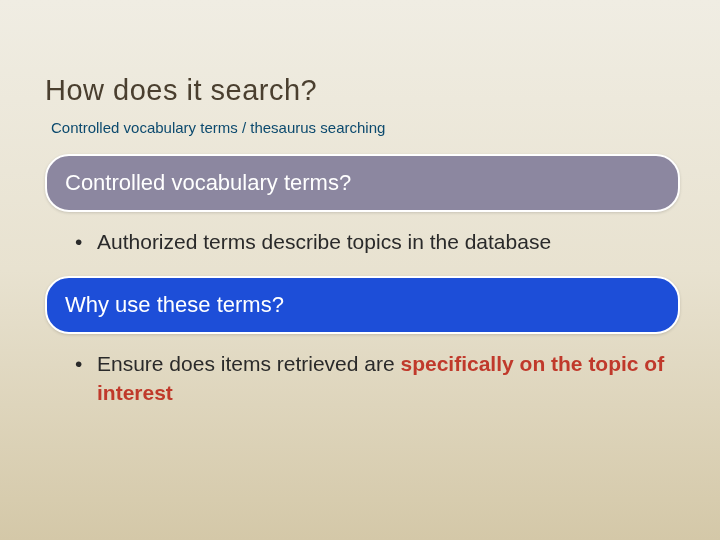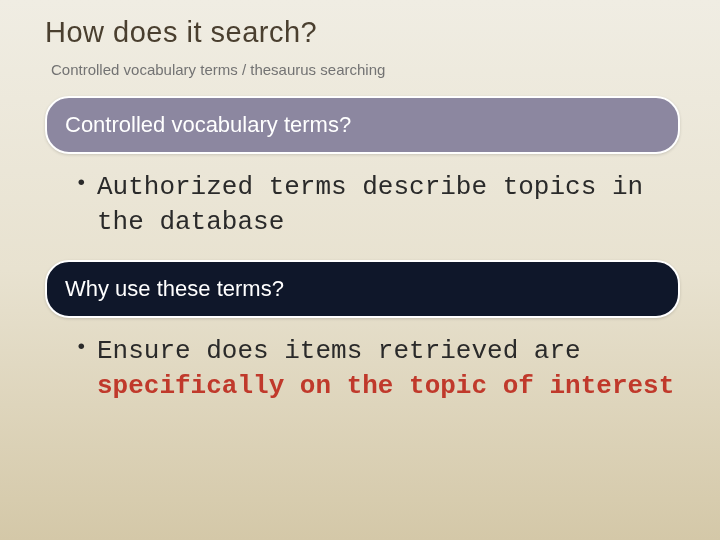--- a/index.html
+++ b/index.html
@@ -5,63 +5,63 @@
   * { margin: 0; padding: 0; box-sizing: border-box; }
   body {
     width: 720px;
     height: 540px;
     background: linear-gradient(to bottom, #f0ede3 0%, #e8e2d0 50%, #d4c8a8 100%);
     font-family: Arial, Helvetica, sans-serif;
     overflow: hidden;
     position: relative;
   }
   .slide {
-    padding: 16px 40px 20px 45px;
+    padding: 34px 40px 20px 45px;
+    margin-top: 40px;
   }
   .title {
     font-size: 29px;
     color: #4a3f2f;
     font-weight: normal;
     margin-bottom: 12px;
     letter-spacing: 0.5px;
   }
   .subtitle {
     font-size: 15px;
-    color: #737373;
+    color: #0c4a6e;
     margin-bottom: 18px;
     margin-left: 6px;
   }
   .block-header {
     border-radius: 24px;
     padding: 14px 18px 14px 18px;
     font-size: 22px;
     color: #ffffff;
     font-weight: normal;
     border: 2px solid #ffffff;
     box-shadow: 0 1px 3px rgba(0,0,0,0.15);
     margin-bottom: 10px;
   }
   .header1 {
     background: #8c87a0;
   }
   .header2 {
-    background: #0f172a;
+    background: #1d4ed8;
   }
   .bullets {
     list-style: none;
     padding: 6px 0 16px 30px;
   }
   .bullets li {
-    font-size: 26px;
+    font-size: 21px;
     color: #2a2a2a;
     line-height: 1.35;
     position: relative;
     padding-left: 22px;
     margin-bottom: 4px;
-    font-family: Liberation Mono, monospace;
   }
   .bullets li::before {
     content: "•";
     position: absolute;
     left: 0;
     top: 0;
     font-size: 21px;
     color: #2a2a2a;
   }
   .emph {

